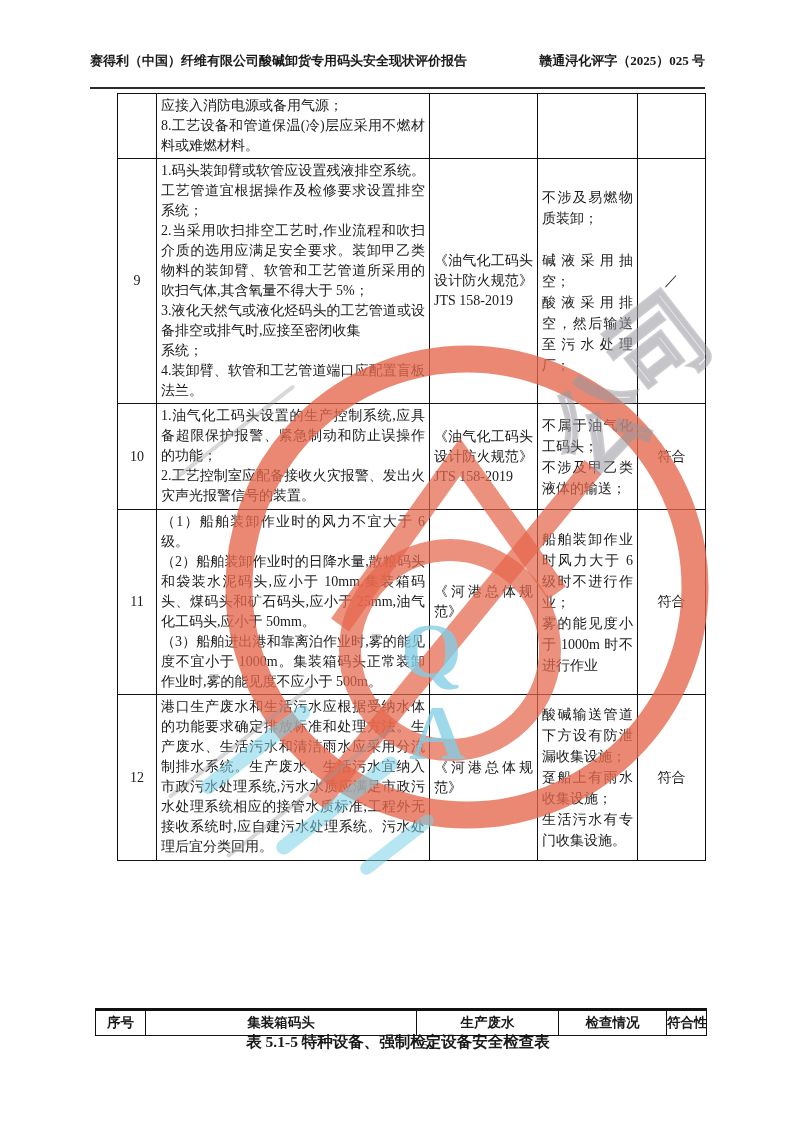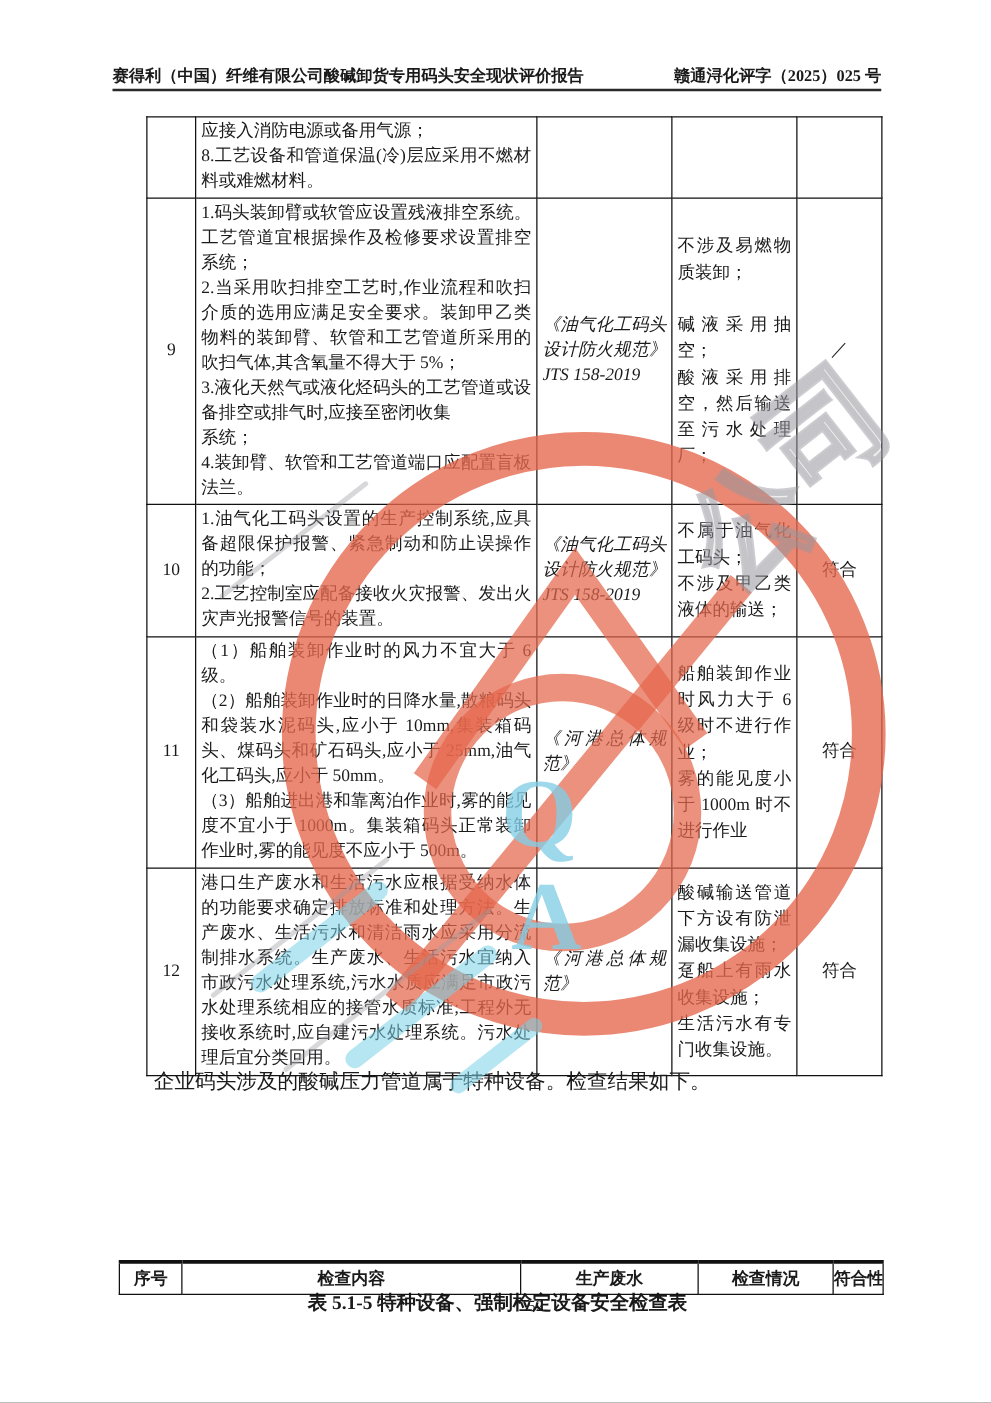--- a/index.html
+++ b/index.html
@@ -5,34 +5,34 @@
   html,body{margin:0;padding:0;background:#888;}
   .page{
     position:relative; width:793px; height:1122px; background:#ffffff;
     margin:0 auto; overflow:hidden;
     font-family:"Liberation Serif","DejaVu Serif",serif; color:#1a1a1a;
   }
   
   .header{
     position:absolute; left:90px; top:52px; width:615px;
     display:flex; justify-content:space-between; align-items:flex-end;
-    border-bottom:2px solid #2a2a2a; padding-bottom:1px;
+    border-bottom:2px solid #2a2a2a; padding-bottom:17px;
     font-size:13px; font-weight:bold; white-space:nowrap;
   }
   
   table.main{
     position:absolute; left:117px; top:93px; width:588px;
     border-collapse:collapse; table-layout:fixed;padding-left:33px;
   }
   table.main td{
     border:1.5px solid #111; font-size:14px; line-height:20px;
     padding:2px 4px; vertical-align:middle; word-break:break-all;
   }
   table.main td.c-content{ text-align:justify; vertical-align:top; white-space:pre-wrap;}
-  table.main td.c-basis{ text-align:justify; white-space:pre-wrap;font-style:italic;}
+  table.main td.c-basis{ text-align:justify; white-space:pre-wrap;}
   table.main td.c-sit{ text-align:justify; white-space:pre-wrap; line-height:21px;}
   table.main td.c-no{ text-align:center; }
   table.main td.c-conf{ text-align:center; }
   tr.h62 td{height:58px;} tr.h243 td{height:239px;margin-top:32px;} tr.h105 td{height:101px;}
   tr.h175 td{height:171px;} tr.h165 td{height:161px;}
   
   .paras{ position:absolute; left:90px; top:846px; width:616px;
     font-size:16.5px; line-height:38px; text-align:justify;}
   .paras p{ margin:0; text-indent:2em;}
   
@@ -145,37 +145,36 @@
       <td class="c-basis">《河港总体规范》</td>
       <td class="c-sit">酸碱输送管道下方设有防泄漏收集设施；
 趸船上有雨水收集设施；
 生活污水有专门收集设施。</td>
       <td class="c-conf">符合</td>
     </tr>
   </tbody>
     </table>
 
   <div class="paras">
-    <p>企业码头涉及的酸碱压力管道属于特种设备。检查结果如下。</p>
   </div>
 
   <div class="caption2">表 5.1-5  特种设备、强制检定设备安全检查表</div>
 
   <table class="t2">
     <colgroup>
       <col style="width:50px">
         <col style="width:271px">
         <col style="width:142px">
       <col style="width:108px">
         <col style="width:40px">
     </colgroup>
     <tbody>
         <tr>
       <th>序号</th>
-      <th>检查内容</th>
+      <th>集装箱码头</th>
       <th>生产废水</th>
       <th>检查情况</th>
       <th>符合性</th>
     </tr>
   </tbody>
     </table>
 
   <div class="pagenum">52</div>
 
   <div class="wm">

